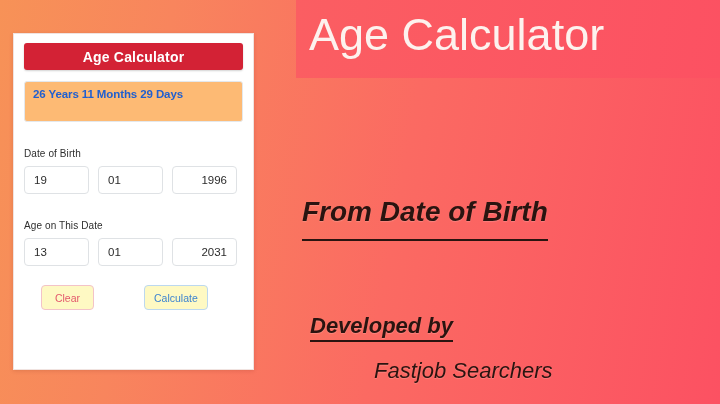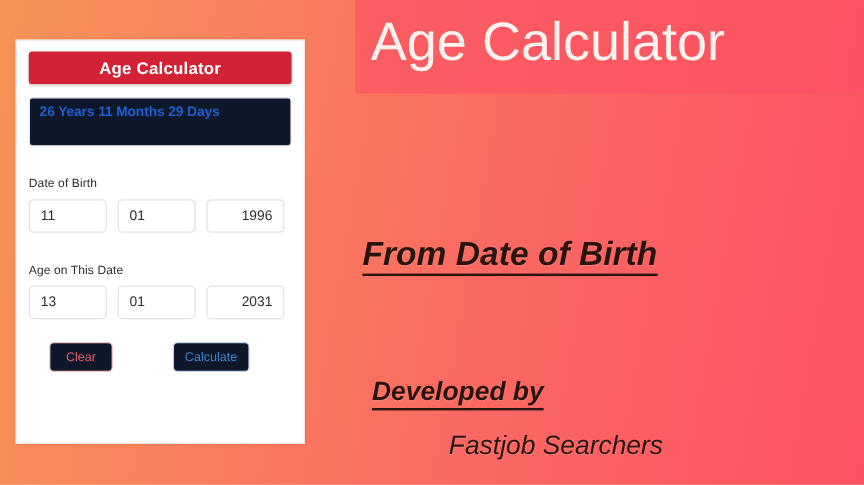--- a/index.html
+++ b/index.html
@@ -42,21 +42,21 @@
     font-weight: bold;
     display: flex;
     align-items: center;
     justify-content: center;
     letter-spacing: 0.2px;
     box-shadow: 0 1px 2px rgba(0,0,0,0.18);
   }
   .result-panel {
     margin-top: 11px;
     height: 41px;
-    background: #0f172a;
+    background: #fdba74;
     border: 1px solid #e4e8ec;
     border-radius: 3px;
     box-sizing: border-box;
     padding: 6px 8px 0 8px;
   }
   .result-text {
     color: #1f5fd0;
     font-size: 11.5px;
     font-weight: bold;
     white-space: nowrap;
@@ -92,21 +92,21 @@
   .button-row {
     margin-top: 19px;
     display: flex;
     gap: 50px;
     padding-left: 17px;
   }
   .btn {
     height: 25px;
     min-width: 53px;
     border-radius: 4px;
-    background: #0f172a;
+    background: #fef9c3;
     box-sizing: border-box;
     display: flex;
     align-items: center;
     justify-content: center;
     font-size: 10.5px;
     padding: 0 9px;
     cursor: pointer;
   }
   .btn.clear {
     border: 1px solid #f3c3c8;
@@ -155,21 +155,21 @@
     top: 148px;
     font-size: 28px;
     border-bottom: 2px solid #2a1410;
     padding-bottom: 1px;
   }
   #tagline-2 {
     left: 6px;
     top: 196px;
     font-size: 28px;
     border-bottom: 2px solid #2a1410;
-    padding-bottom: 0;
+    padding-bottom: 11px;
   }
   #credit-label {
     left: 14px;
     top: 313px;
     font-size: 22px;
     border-bottom: 2px solid #2a1410;
     padding-bottom: 1px;
     text-align: center;
   }
   #credit-name {
@@ -190,21 +190,21 @@
       <span>Age Calculator</span>
     </div>
 
     <div class="result-panel">
       <div class="result-text">26 Years 11 Months 29 Days</div>
     </div>
 
     <div class="field-label">Date of Birth</div>
 
     <div class="field-row">
-      <div class="date-input day">11</div>
+      <div class="date-input day">19</div>
       <div class="date-input month">01</div>
       <div class="date-input year">1996</div>
     </div>
 
     <div class="field-label">Age on This Date</div>
 
     <div class="field-row">
       <div class="date-input day">13</div>
       <div class="date-input month">01</div>
       <div class="date-input year">2031</div>

